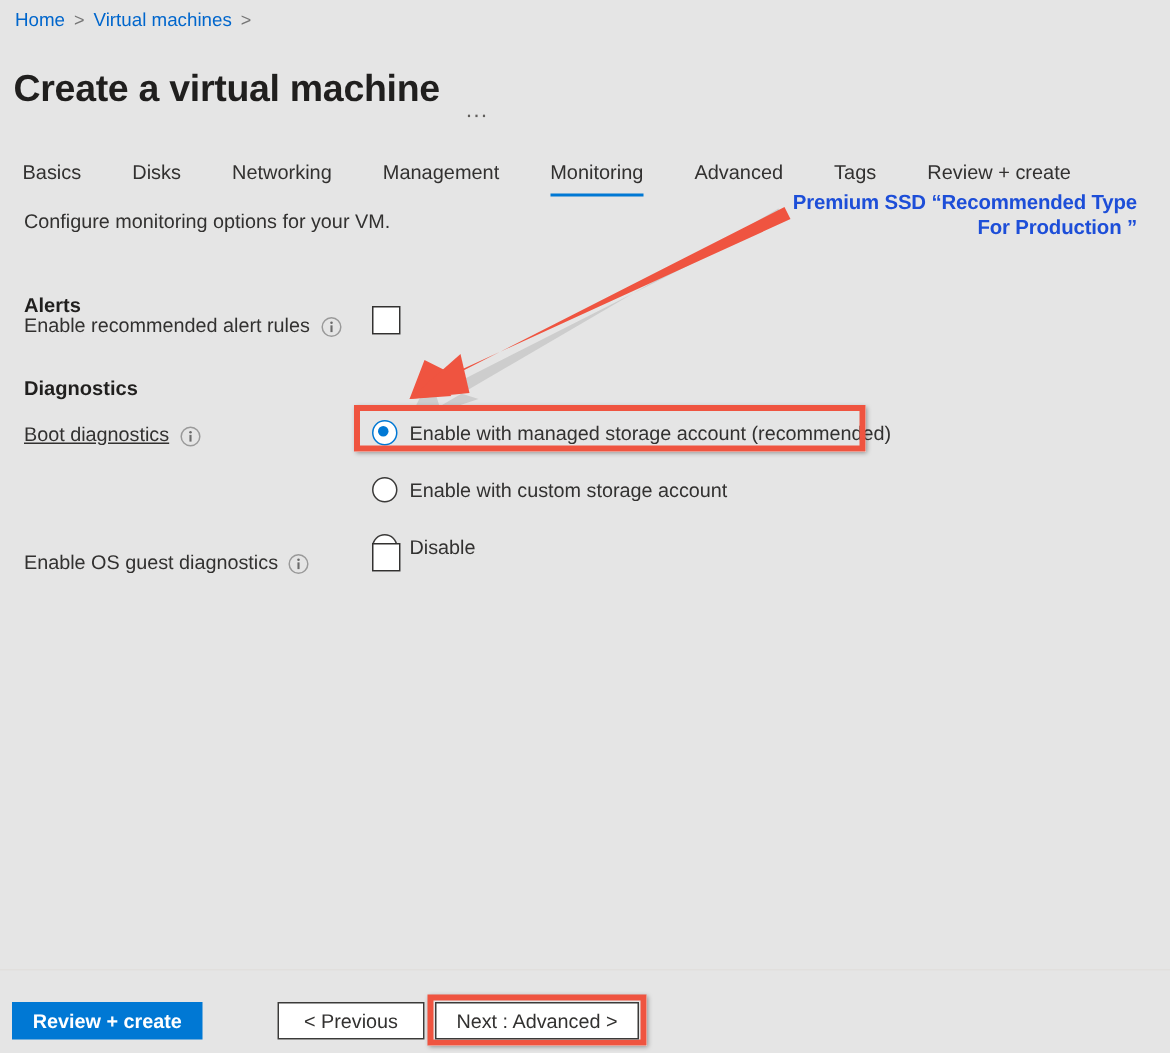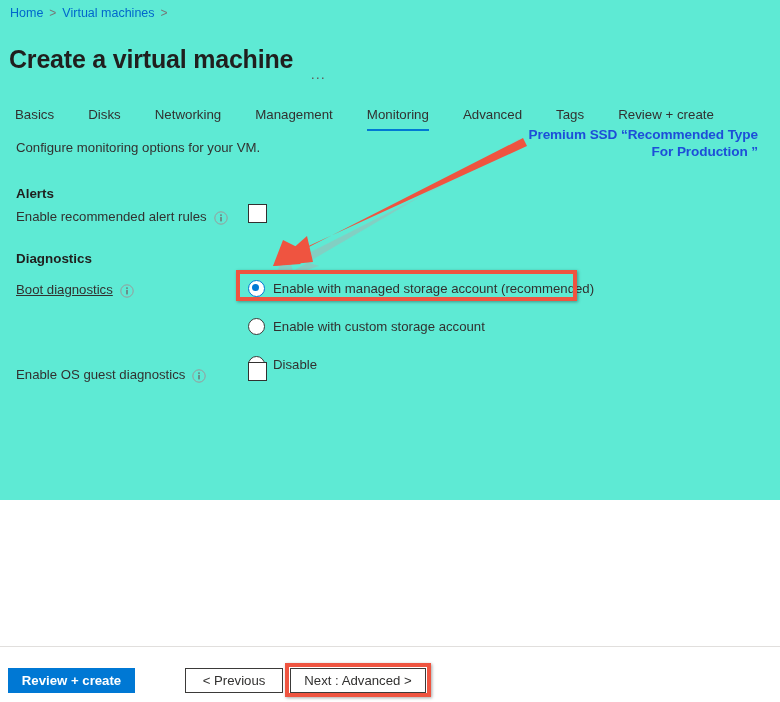--- a/index.html
+++ b/index.html
@@ -5,21 +5,21 @@
 <style>
   * { box-sizing: border-box; }
   html, body {
     margin: 0; padding: 0;
     width: 780px; height: 702px;
     background: #ffffff;
     font-family: "Liberation Sans", sans-serif;
     color: #323130;
     overflow: hidden;
   }
-  #page { position: relative; width: 780px; height: 500px; background:#5eead4; }
+  #page { position: relative; width: 780px; height: 702px; background:#e5e5e5; }
 
   
   .breadcrumb {
     position: absolute; left: 10px; top: 5px;
     font-size: 12.5px; line-height: 16px;
     display: flex; align-items: center; gap: 6px;
     white-space: nowrap;
   }
   .crumb-link { color: #0066cc; cursor: pointer; }
   .crumb-sep { color: #767676; font-size: 12px; }
@@ -59,21 +59,21 @@
 
   
   .intro {
     position: absolute; left: 16px; top: 140px;
     font-size: 13.2px; color: #323130;
   }
   .section-head {
     position: absolute; left: 16px;
     font-size: 13.4px; font-weight: 700; color: #201f1e;
   }
-  #alerts-head { top: 186px; }
+  #alerts-head { top: 196px; }
   #diag-head { top: 251px; }
 
   .field-label {
     position: absolute; left: 16px;
     font-size: 13.2px; color: #323130;
     display: flex; align-items: center; gap: 7px;
     white-space: nowrap;
   }
   #alert-label { top: 209px; }
   #boot-label { top: 282px; text-decoration: underline; }

